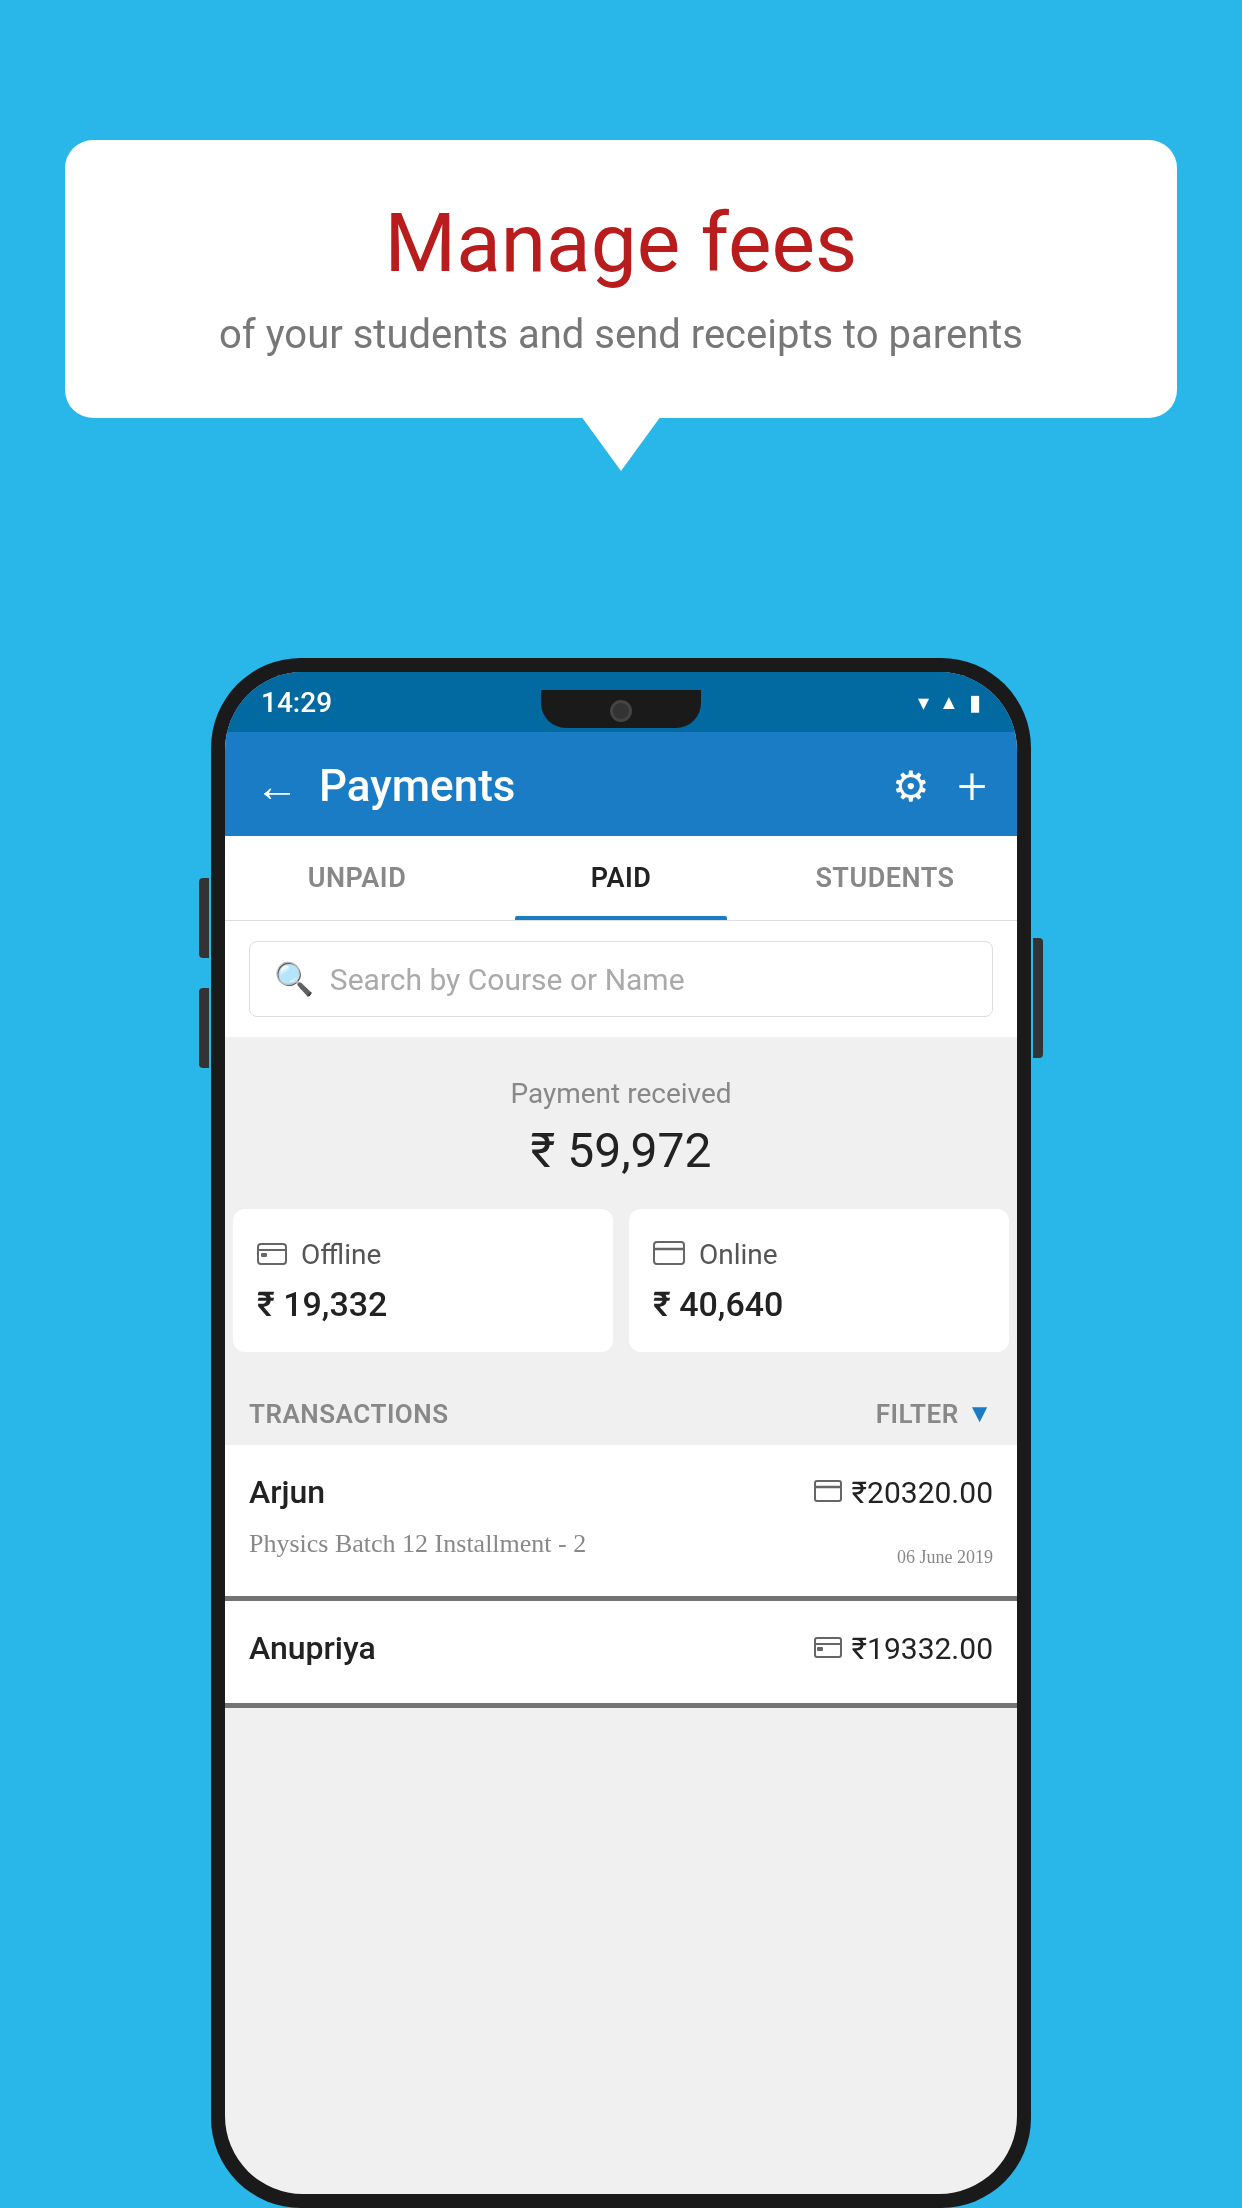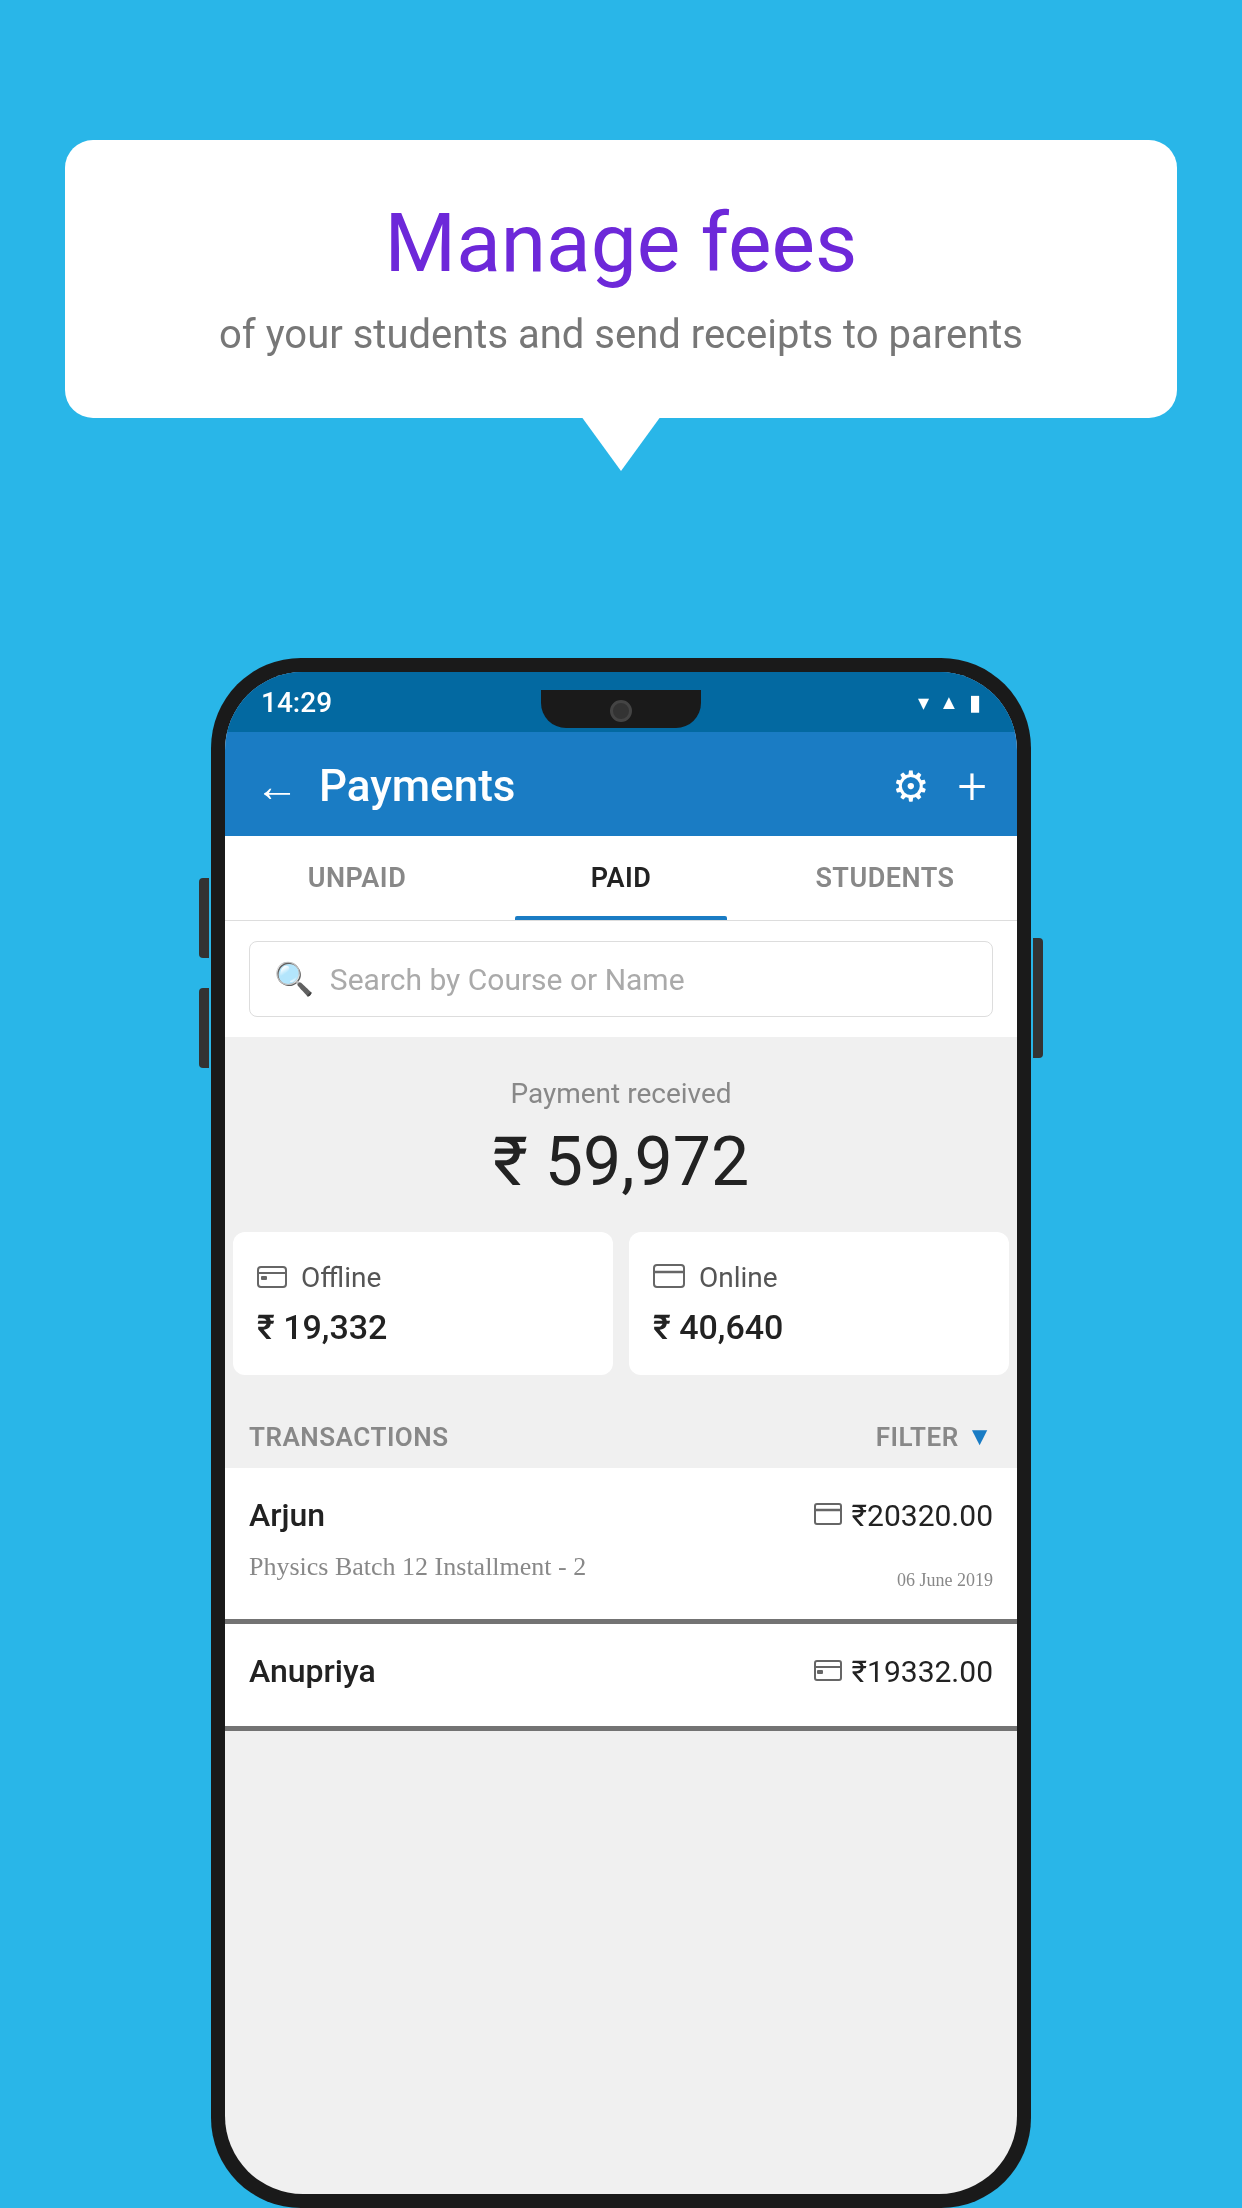--- a/index.html
+++ b/index.html
@@ -28,21 +28,21 @@
     .speech-bubble {
       background: white;
       border-radius: 28px;
       padding: 55px 60px 60px;
       text-align: center;
       width: 100%;
       position: relative;
     }
 
     .speech-bubble-title {
-      color: #6d28d9;
+      color: #b91c1c;
       font-size: 82px;
       font-weight: 400;
       margin-bottom: 20px;
     }
 
     .speech-bubble-subtitle {
       color: #777;
       font-size: 40px;
       font-weight: 400;
     }
@@ -280,21 +280,21 @@
     }
 
     .payment-received-label {
       color: #888;
       font-size: 28px;
       margin-bottom: 12px;
     }
 
     .payment-received-amount {
       color: #222;
-      font-size: 68px;
+      font-size: 48px;
       font-weight: 400;
     }
 
     
     .cards-row {
       display: flex;
       gap: 16px;
       padding: 0 8px 30px;
     }
 

